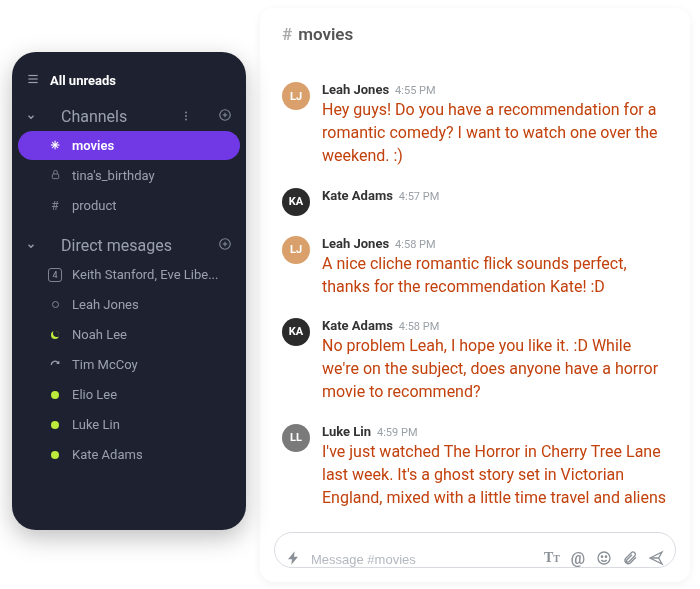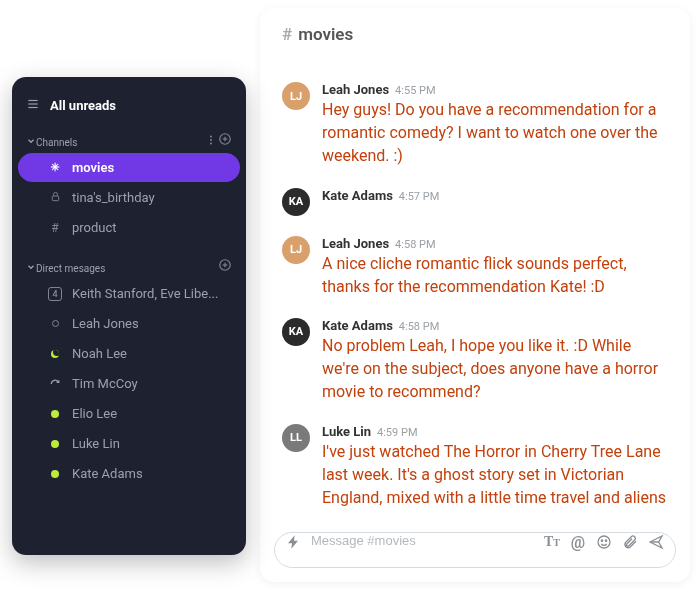--- a/index.html
+++ b/index.html
@@ -13,45 +13,44 @@
     color: #333;
   }
   
   .sidebar {
     position: absolute;
     left: 12px;
     top: 52px;
     width: 234px;
     height: 478px;
     background: #1e2230;
-    border-radius: 14px;
+    border-radius: 24px;
     padding: 14px 0 10px 0;
     color: #e6e8ee;
     box-shadow: 0 8px 24px rgba(0,0,0,0.25);
-    margin-top: 25px;
   }
   .sb-row {
     display: flex;
     align-items: center;
     padding: 6px 14px;
     gap: 10px;
     font-size: 13px;
   }
   .sb-allunreads {
     font-weight: 700;
     color: #fff;
     padding-bottom: 10px;
   }
   .sb-section {
     color: #9ba0b0;
     padding: 8px 14px 4px 14px;
     display: flex;
     align-items: flex-end;
-    gap: 0;
-    font-size: 10px;
+    gap: 25px;
+    font-size: 16px;
   }
   .sb-section .label { flex: 1; }
   .sb-section .act { color: #7f8494; width: 14px; text-align: center; }
   .chev { width: 10px; display:inline-block; }
   .channel-item, .dm-item {
     display: flex;
     align-items: center;
     gap: 10px;
     padding: 7px 14px 7px 30px;
     color: #9ba0b0;
@@ -154,21 +153,21 @@
   .time { font-size: 11px; color: #9aa0a6; }
   .text { color: #c2410c; font-size: 16px; line-height: 1.45; margin-top: 1px; }
   .reaction { margin-top: 4px; font-size: 14px; }
   
   .composer {
     margin: 4px 14px 14px 14px;
     border: 1px solid #d7dbe0;
     border-radius: 20px;
     height: 36px;
     display: flex;
-    align-items: flex-start;
+    align-items: flex-end;
     padding: 0 10px;
     gap: 8px;
     color: #9aa0a6;
   }
   .composer input {
     flex: 1;
     border: none;
     outline: none;
     font-size: 13px;
     color: #444;

